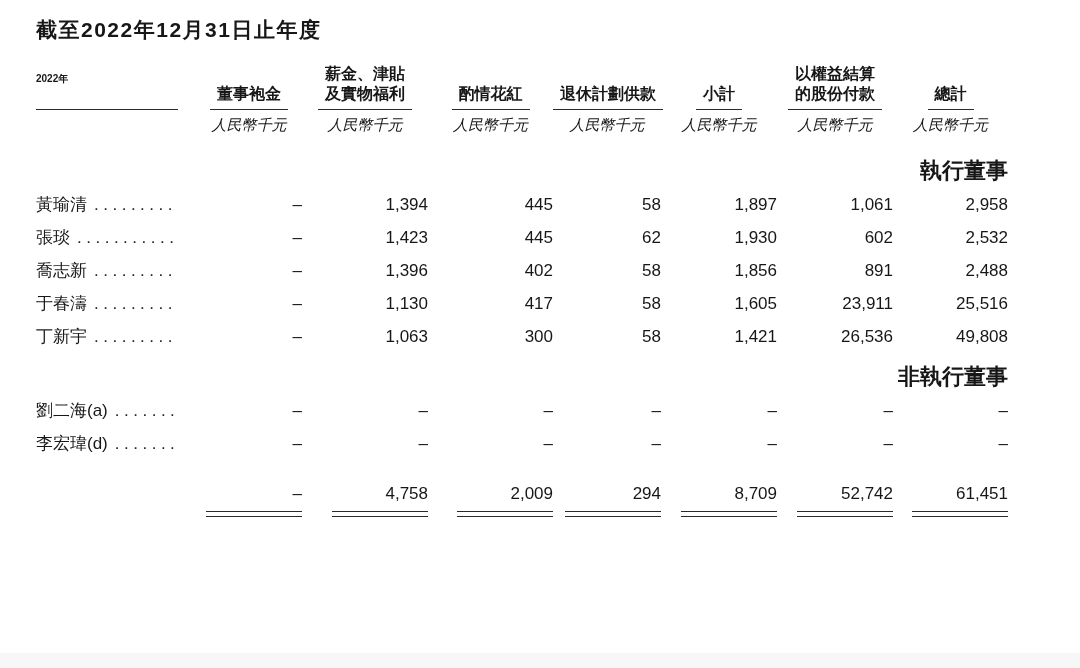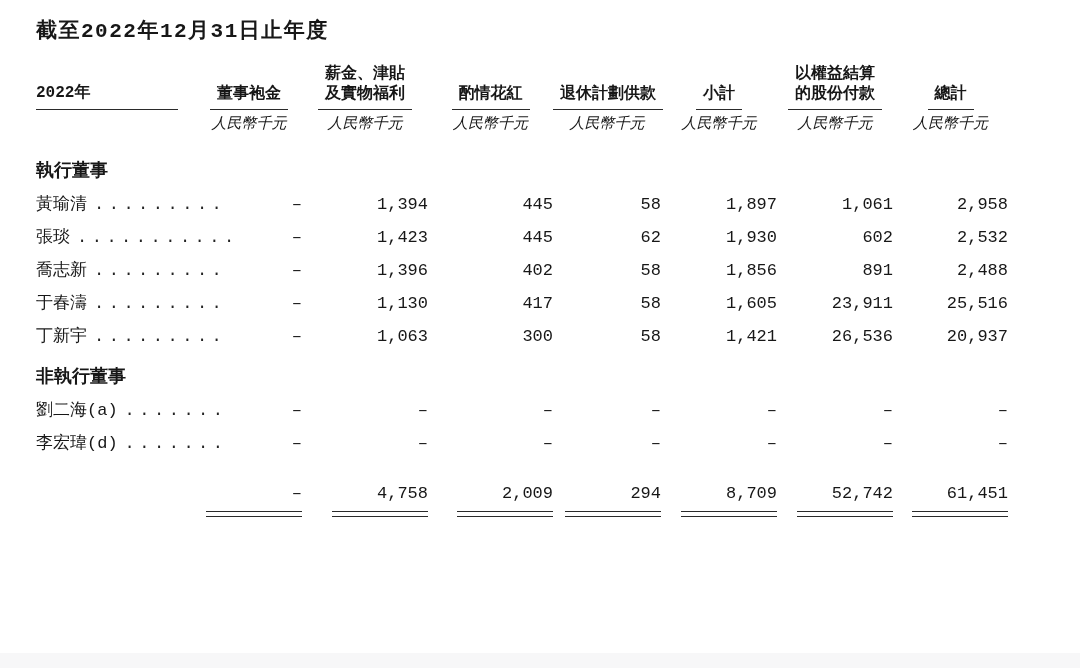--- a/index.html
+++ b/index.html
@@ -1,21 +1,21 @@
 <!DOCTYPE html>
 <html><head>
 <meta charset="utf-8">
 <style>
   html, body { margin: 0; padding: 0; background: #ffffff; }
   .page {
     position: relative;
     width: 1080px;
     height: 668px;
     background: #ffffff;
-    font-family: Liberation Mono, monospace;
+    font-family: Liberation Sans, sans-serif;
     color: #171717;
     overflow: hidden;
   }
   .title {
     position: absolute;
     left: 36px;
     top: 16px;
     font-size: 21px;
     font-weight: bold;
     letter-spacing: 1.5px;
@@ -40,44 +40,44 @@
     padding: 0 7px 5px 7px;
     font-weight: bold;
     font-size: 16px;
     line-height: 20px;
     white-space: nowrap;
   }
   .h-name-rule {
     display: block;
     width: 142px;
     border-bottom: 1.5px solid #2a2a2a;
-    padding-bottom: 6px;
-    font-weight: bold;
-    font-size: 16px;
+    padding-bottom: 20px;
+    font-weight: bold;
+    font-size: 10px;
     line-height: 20px;
     text-align: left;
   }
   .hl { display: block; }
   .unit {
     font-style: italic;
     font-size: 15px;
     line-height: 18px;
     padding: 6px 0 13px 0;
     min-height: 18px;
     white-space: nowrap;
   }
   .unit-spacer { padding: 6px 0 13px 0; min-height: 18px; }
 
   
   tr.section-row td {
     font-weight: bold;
-    font-size: 18px;
+    font-size: 22px;
     line-height: 24px;
     padding: 12px 0 5px 0;
-    text-align: left;
+    text-align: right;
     white-space: nowrap;
   }
   tr.data-row td { font-size: 17px; line-height: 24px; padding: 4.5px 0; }
   td.name-cell { text-align: left; white-space: nowrap; }
   td.num { text-align: right; white-space: nowrap; }
   .dots { letter-spacing: 4.5px; margin-left: 7px; color: #232323; }
 
   tr.total-row td { font-size: 17px; line-height: 24px; padding: 22px 0 5px 0; }
   tr.rule-row td { padding: 0 0 2px 0; }
   .dbl {
@@ -209,21 +209,21 @@
         <td class="num">25,516</td>
       </tr>
       <tr class="data-row">
         <td class="name-cell"><span>丁新宇</span><span class="dots">.........</span></td>
         <td class="num">–</td>
         <td class="num">1,063</td>
         <td class="num">300</td>
         <td class="num">58</td>
         <td class="num">1,421</td>
         <td class="num">26,536</td>
-        <td class="num">20,937</td>
+        <td class="num">49,808</td>
       </tr>
 
       <tr class="section-row">
         <td colspan="8">非執行董事</td>
       </tr>
 
       <tr class="data-row">
         <td class="name-cell"><span>劉二海(a)</span><span class="dots">.......</span></td>
         <td class="num">–</td>
         <td class="num">–</td>

